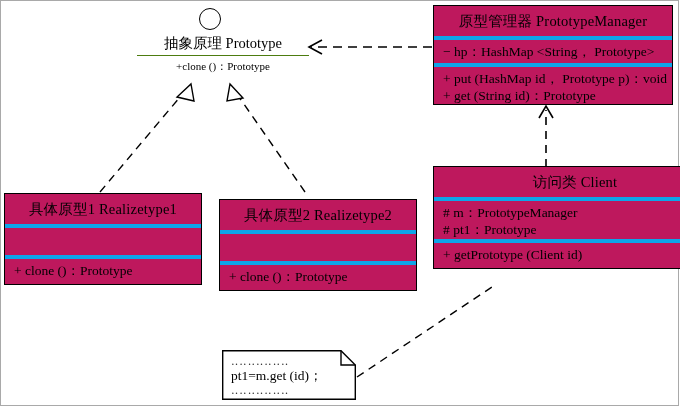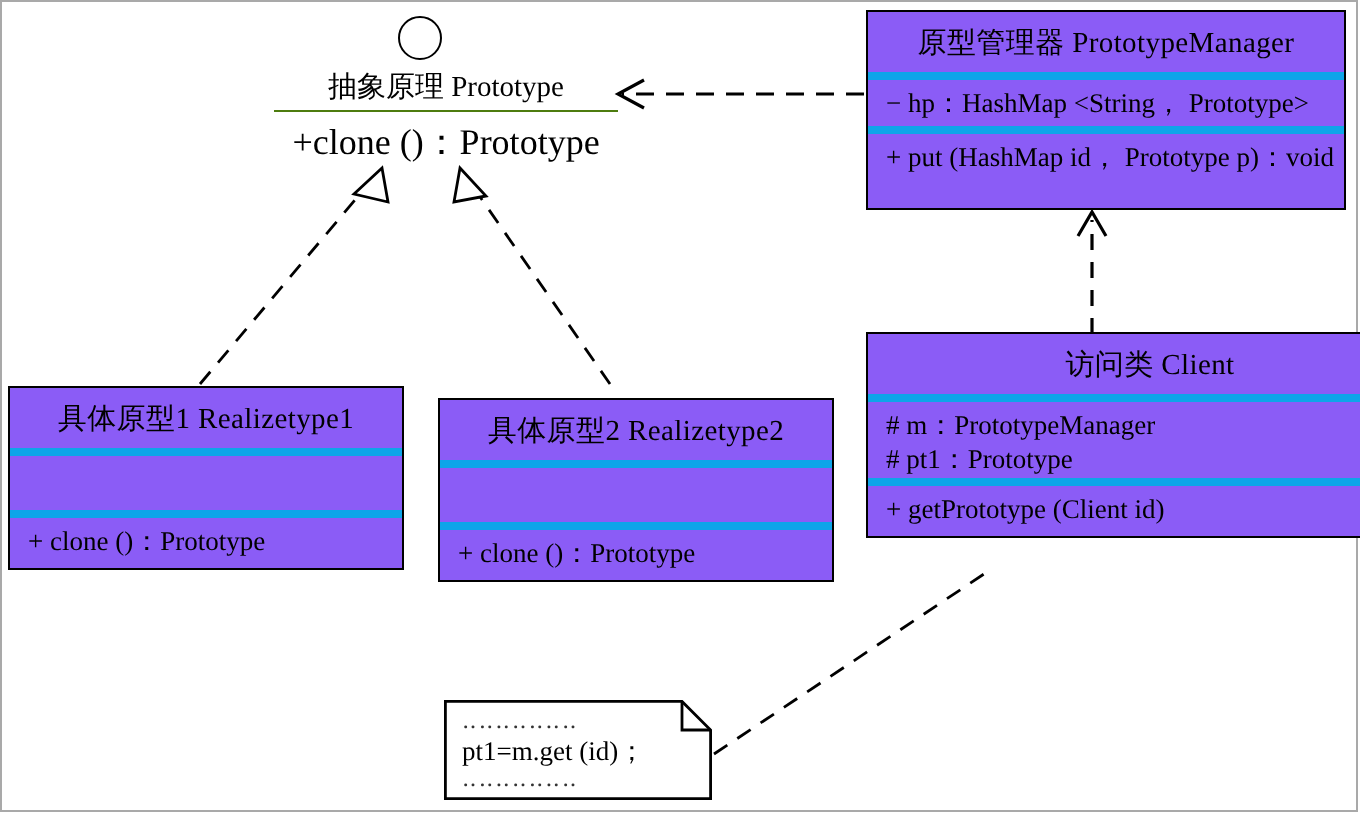--- a/index.html
+++ b/index.html
@@ -33,21 +33,21 @@
     width: 680px;
     height: 407px;
     overflow: visible;
   }
 
   
   .uml-class {
     position: absolute;
     border: 1px solid #000;
     box-sizing: border-box;
-    background: #8b5cf6;
+    background: #be185d;
   }
   .uml-row {
     box-sizing: border-box;
     display: flex;
     align-items: center;
   }
   .uml-row + .uml-row {
     border-top: 4px solid #0ea5e9;
   }
   .uml-name {
@@ -72,21 +72,21 @@
     width: 172px;
     text-align: center;
   }
   #iface .iface-name {
     font-size: 14.5px;
     padding-bottom: 2px;
     border-bottom: 1px solid #4d7c0f;
     white-space: nowrap;
   }
   #iface .iface-op {
-    font-size: 18px;
+    font-size: 11px;
     padding-top: 3px;
     white-space: nowrap;
   }
   #lollipop {
     position: absolute;
     left: 199px;
     top: 8px;
     width: 22px;
     height: 22px;
     border: 1.6px solid #000;
@@ -159,20 +159,21 @@
     <div class="iface-op">+clone ()：Prototype</div>
   </div>
 
   <div class="uml-class" style="left:433px; top:5px; width:240px; height:100px;">
     <div class="uml-row uml-name" style="height:30px;">原型管理器  PrototypeManager</div>
     <div class="uml-row uml-members" style="height:27px;">
       <div>− hp：HashMap &lt;String， Prototype&gt;</div>
     </div>
     <div class="uml-row uml-members" style="height:43px;">
       <div>+ put (HashMap id， Prototype p)：void</div>
+      <div>+ get (String id)：Prototype</div>
     </div>
   </div>
 
   <div class="uml-class" style="left:4px; top:193px; width:198px; height:92px;">
     <div class="uml-row uml-name" style="height:30px;">具体原型1  Realizetype1</div>
     <div class="uml-row uml-members empty-row" style="height:31px;"></div>
     <div class="uml-row uml-members" style="height:29px;">
       <div>+ clone ()：Prototype</div>
     </div>
   </div>

